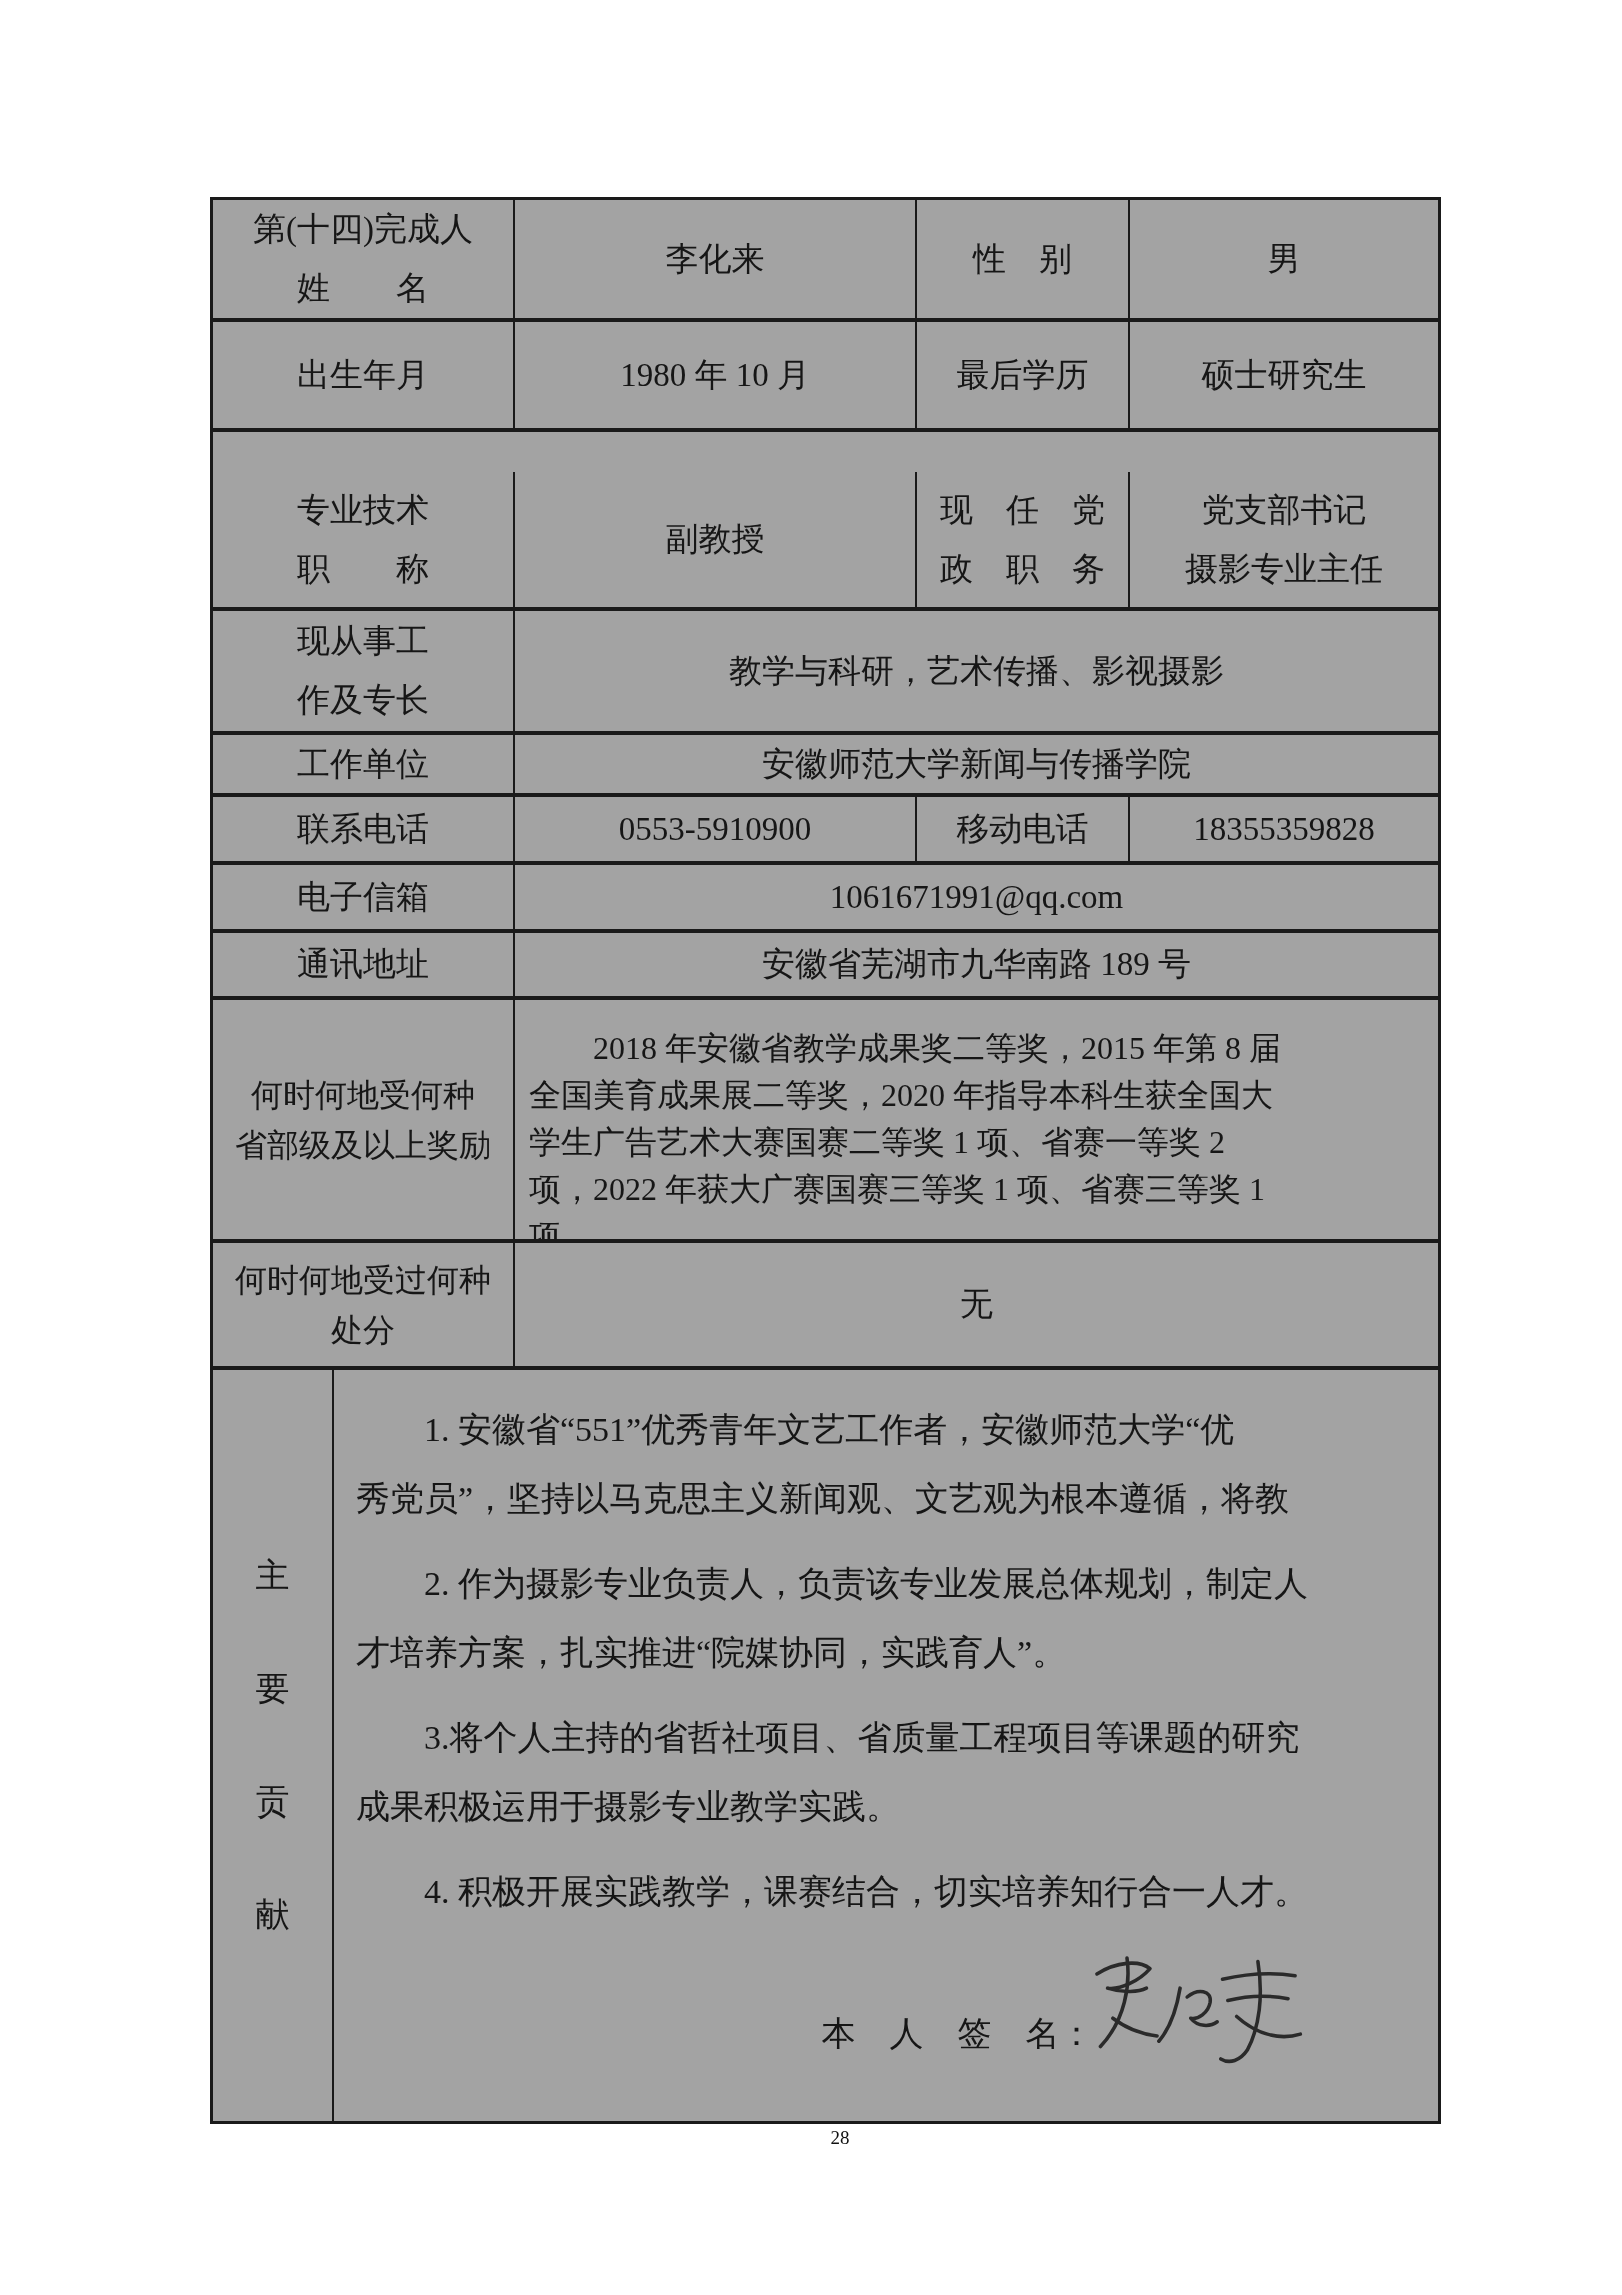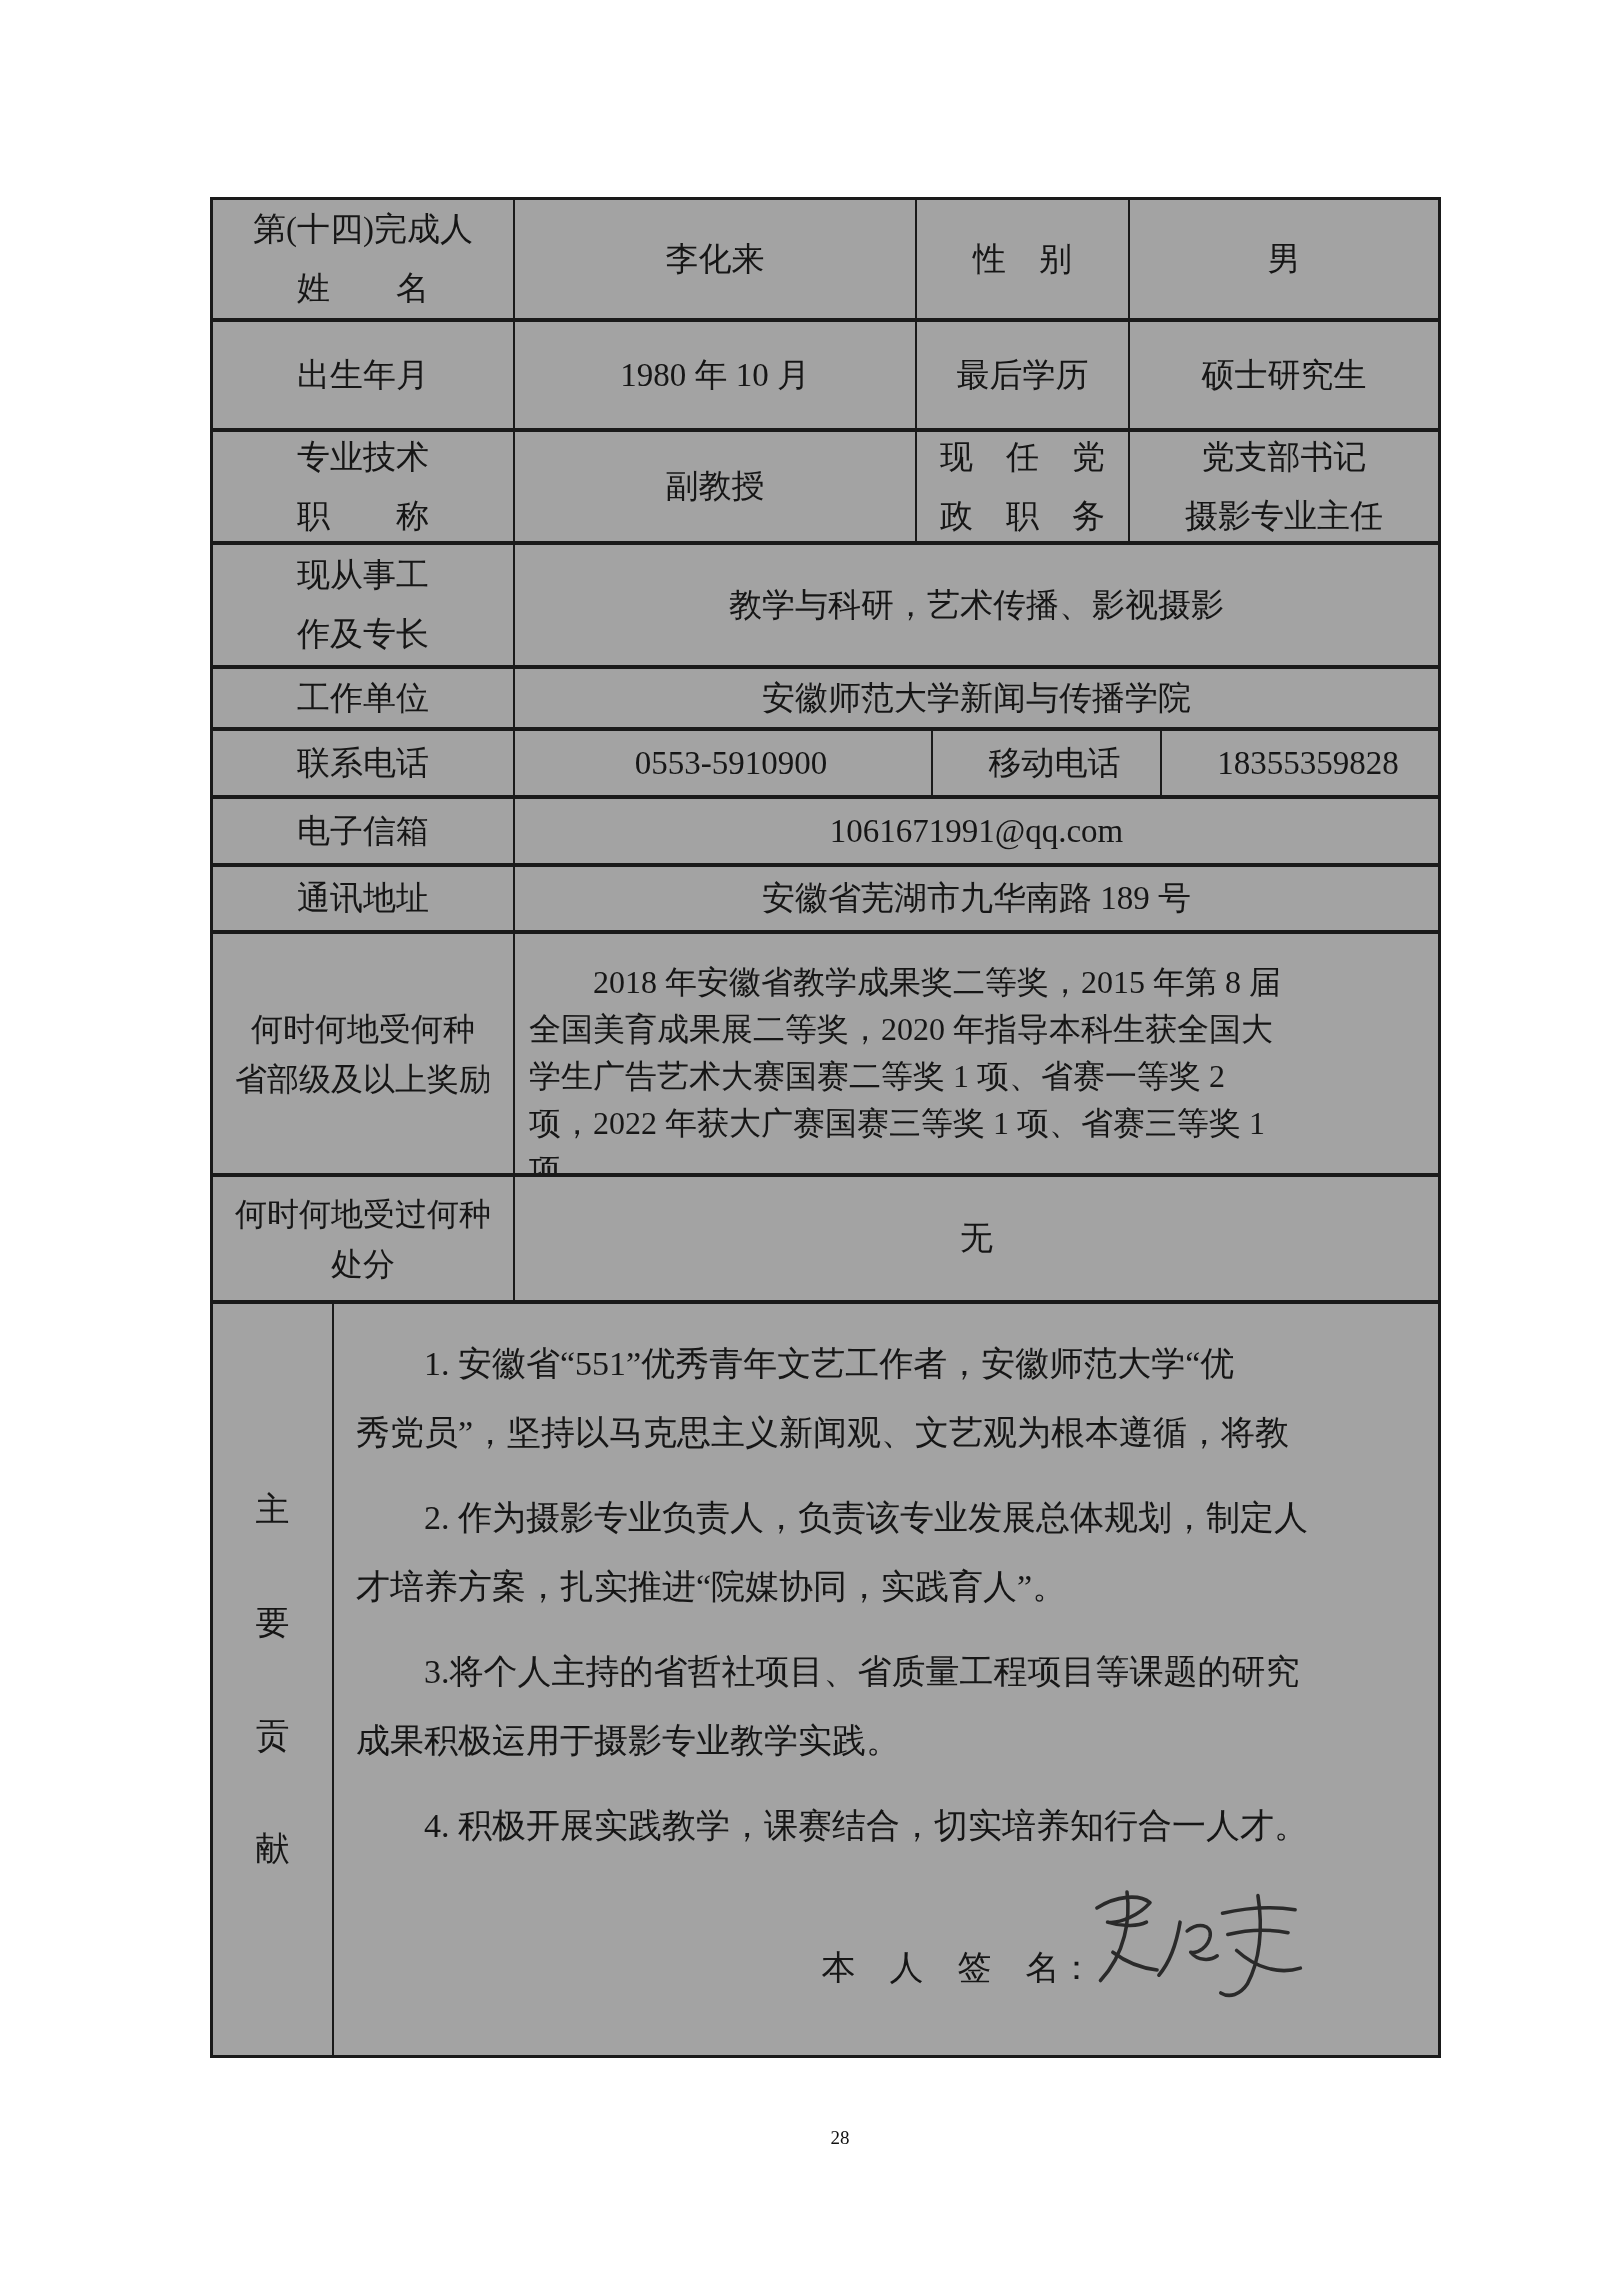--- a/index.html
+++ b/index.html
@@ -85,21 +85,21 @@
       <div class="cell fill">男</div>
     </div>
 
     <div class="t-row" style="height:110px;">
       <div class="cell w-c1">出生年月</div>
       <div class="cell w-c2">1980 年 10 月</div>
       <div class="cell w-c3">最后学历</div>
       <div class="cell fill">硕士研究生</div>
     </div>
 
-    <div class="t-row" style="height:113px;">
+    <div class="t-row" style="height:139px;margin-top:40px;">
       <div class="cell w-c1 label-2l">
         <div>专业技术</div>
         <div>职　　称</div>
       </div>
       <div class="cell w-c2">副教授</div>
       <div class="cell w-c3 label-2l">
         <div>现　任　党</div>
         <div>政　职　务</div>
       </div>
       <div class="cell fill label-2l">
@@ -114,21 +114,21 @@
         <div>作及专长</div>
       </div>
       <div class="cell fill">教学与科研，艺术传播、影视摄影</div>
     </div>
 
     <div class="t-row" style="height:62px;">
       <div class="cell w-c1">工作单位</div>
       <div class="cell fill">安徽师范大学新闻与传播学院</div>
     </div>
 
-    <div class="t-row" style="height:68px;gap:16px;">
+    <div class="t-row" style="height:68px;">
       <div class="cell w-c1">联系电话</div>
       <div class="cell w-c2">0553-5910900</div>
       <div class="cell w-c3">移动电话</div>
       <div class="cell fill">18355359828</div>
     </div>
 
     <div class="t-row" style="height:68px;">
       <div class="cell w-c1">电子信箱</div>
       <div class="cell fill">1061671991@qq.com</div>
     </div>

